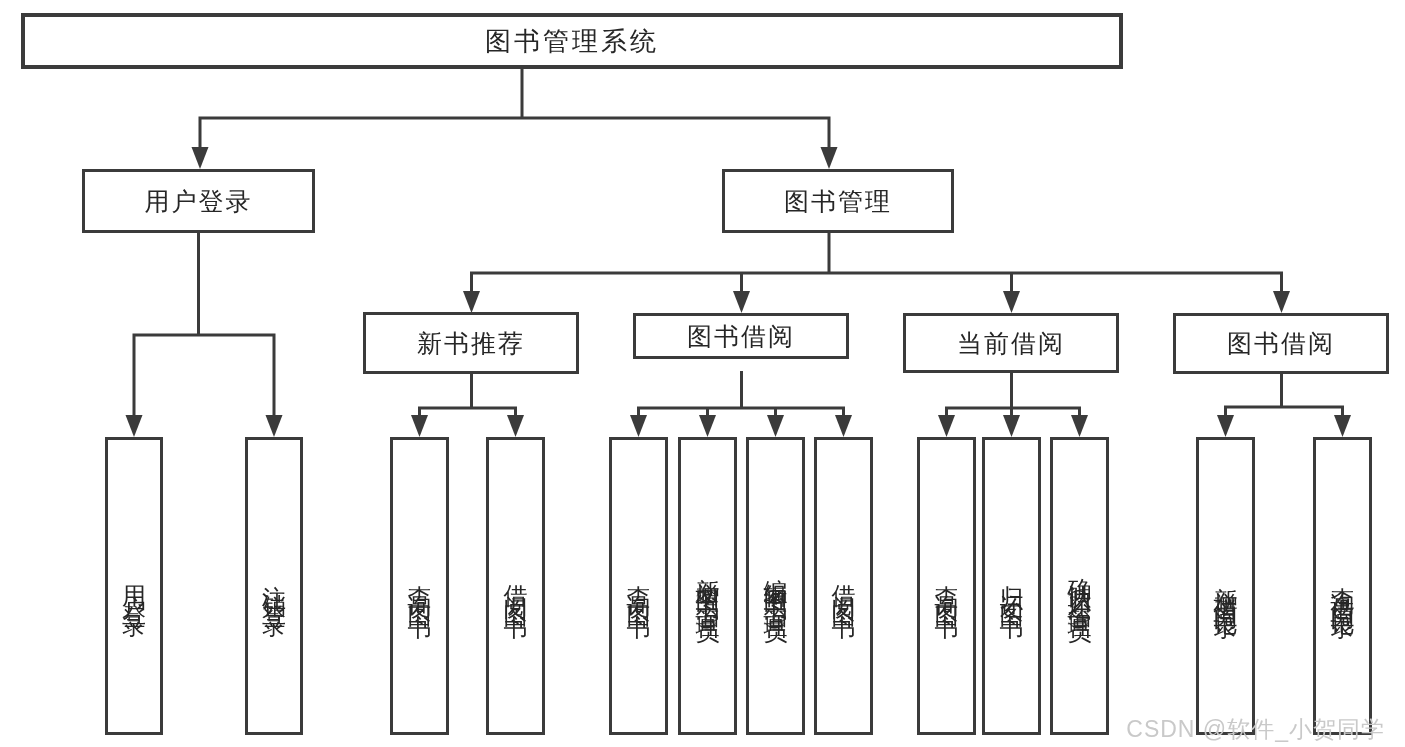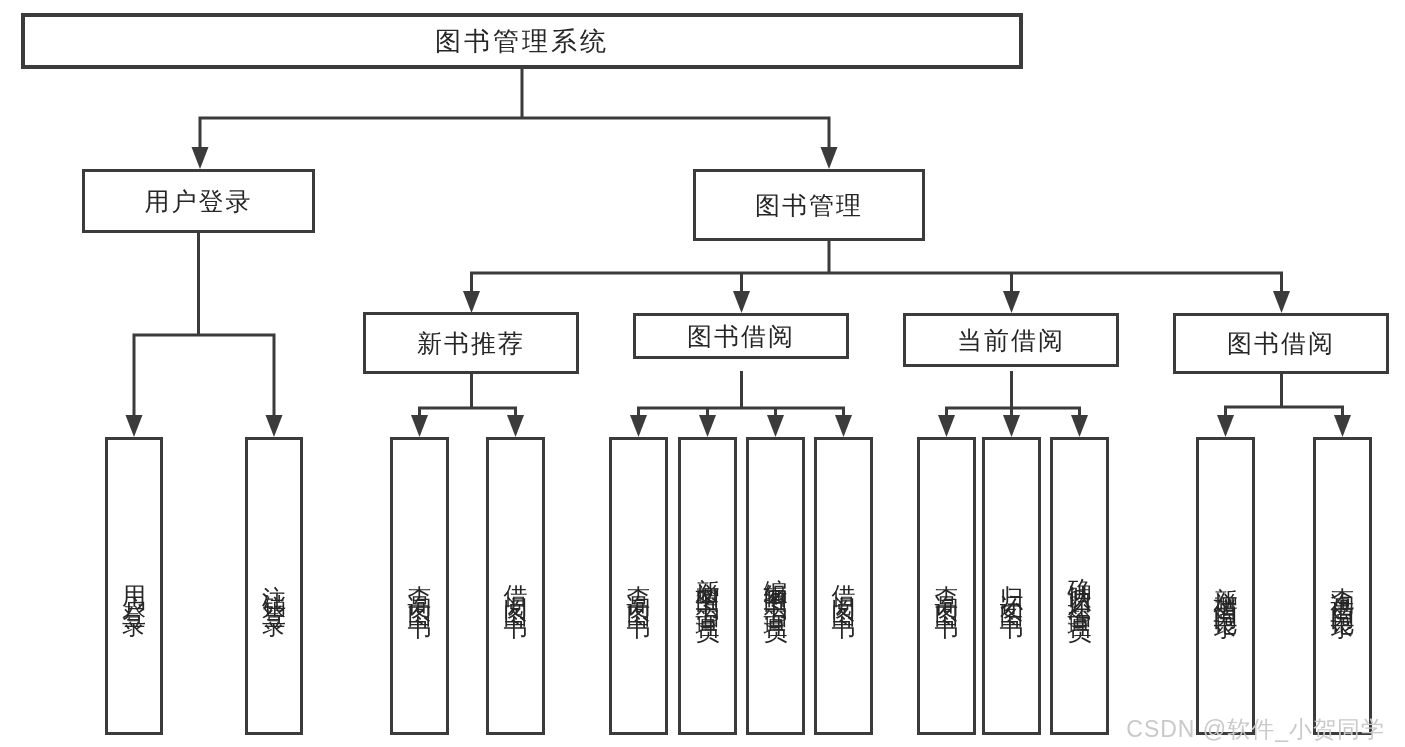--- a/index.html
+++ b/index.html
@@ -77,38 +77,38 @@
       <polygon points="1071,415 1088,415 1079.5,437"></polygon>
     </g>
 
     <g>
       <path d="M1281.5 371 V407 M1225.5 419 V407 H1342.5 V419"></path>
       <polygon points="1217,415 1234,415 1225.5,437"></polygon>
       <polygon points="1334,415 1351,415 1342.5,437"></polygon>
     </g>
   </svg>
 
-  <div class="box root" style="left:21px;top:13px;width:1002px;height:56px">
+  <div class="box root" style="left:21px;top:13px;width:1102px;height:56px">
     <span>图书管理系统</span>
   </div>
 
   <div class="box lvl" style="left:82px;top:169px;width:233px;height:64px">
     <span>用户登录</span>
   </div>
-  <div class="box lvl" style="left:693px;top:169px;width:232px;height:72px">
+  <div class="box lvl" style="left:722px;top:169px;width:232px;height:64px">
     <span>图书管理</span>
   </div>
 
   <div class="box lvl" style="left:363px;top:312px;width:216px;height:62px">
     <span>新书推荐</span>
   </div>
   <div class="box lvl" style="left:633px;top:313px;width:216px;height:46px">
     <span>图书借阅</span>
   </div>
-  <div class="box lvl" style="left:903px;top:313px;width:216px;height:54px">
+  <div class="box lvl" style="left:903px;top:313px;width:216px;height:60px">
     <span>当前借阅</span>
   </div>
   <div class="box lvl" style="left:1173px;top:313px;width:216px;height:61px">
     <span>图书借阅</span>
   </div>
 
   <div class="box leaf" style="left:105px;top:437px;width:58px;height:298px">
     <span class="vlabel vshort">用户登录</span>
   </div>
   <div class="box leaf" style="left:245px;top:437px;width:58px;height:298px">

